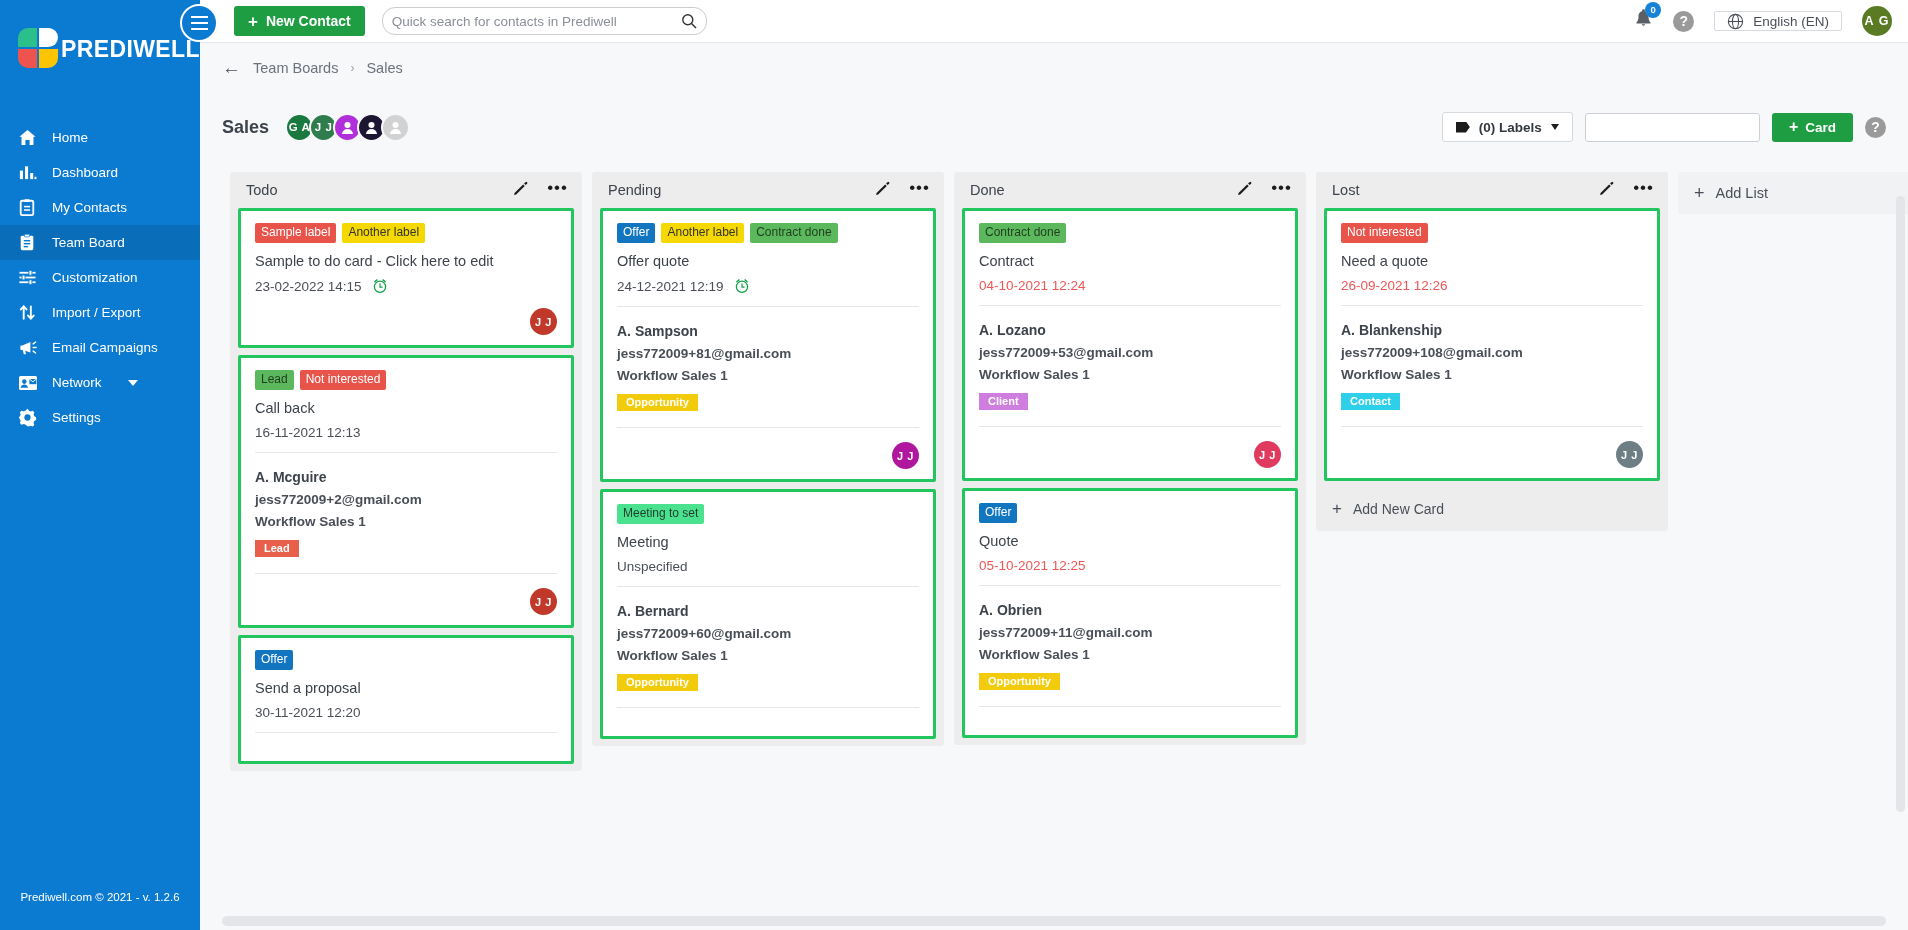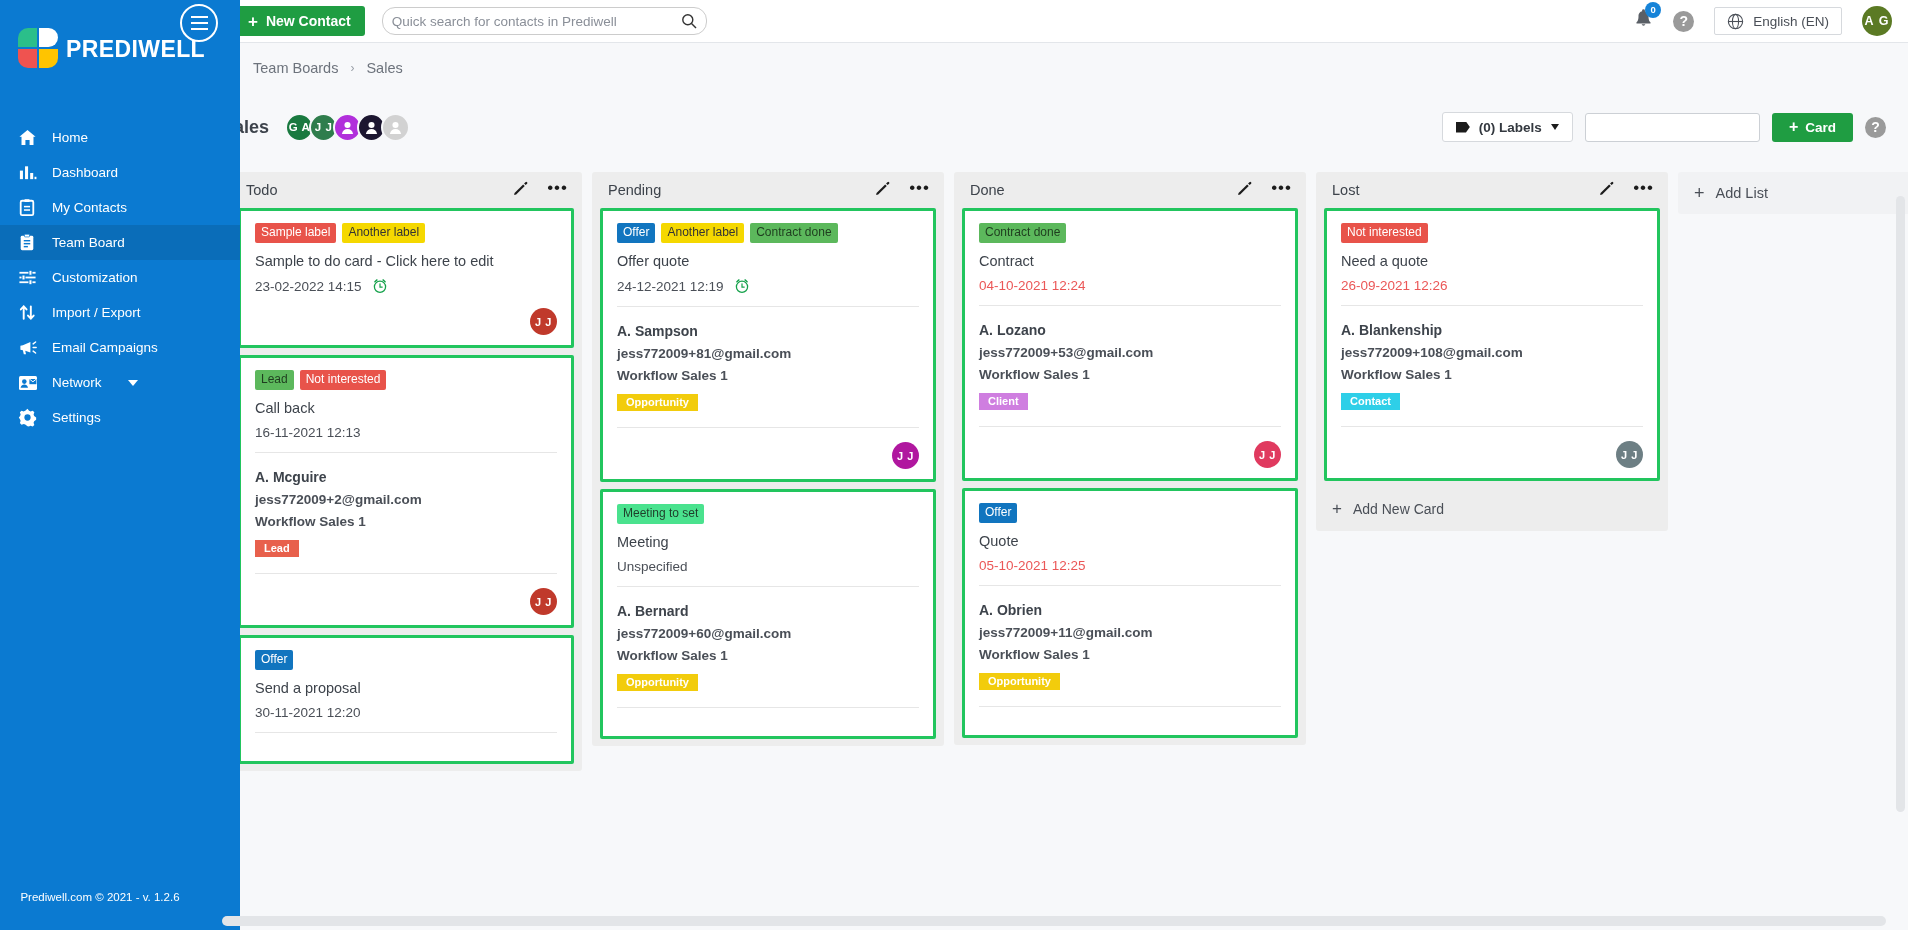--- a/index.html
+++ b/index.html
@@ -6,21 +6,21 @@
   html, body {
     width: 1908px; height: 930px;
     overflow: hidden;
     font-family: "Liberation Sans", sans-serif;
     background: #f7f8fa;
   }
 
   
   #sidebar {
     position: absolute; left: 0; top: 0;
-    width: 240px; height: 930px;
+    width: 200px; height: 930px;
     background: #0b7ad1;
     color: #fff;
     z-index: 5;
   }
   .logo-wrap {
     height: 98px;
     display: flex; align-items: center;
     padding-left: 18px;
   }
   .logo-mark { width: 42px; height: 42px; position: relative; margin-right: 6px; }
@@ -102,21 +102,21 @@
     background: #1683d8; color: #fff; font-size: 9.5px; font-weight: bold;
     min-width: 16px; height: 16px; border-radius: 8px;
     display: flex; align-items: center; justify-content: center; padding: 0 3px;
   }
   .qmark {
     width: 21px; height: 21px; border-radius: 50%; background: #9a9a9a;
     color: #fff; font-size: 14px; font-weight: bold;
     display: flex; align-items: center; justify-content: center; cursor: pointer;
   }
   .lang {
-    height: 28px; border: 1px solid #d6d9dd; border-radius: 2px;
+    height: 20px; border: 1px solid #d6d9dd; border-radius: 2px;
     display: flex; align-items: center; gap: 9px; padding: 0 12px;
     font-size: 13.5px; color: #4a4f57; cursor: pointer;
   }
   .avatar-top {
     width: 30px; height: 30px; border-radius: 50%; background: #5b7a24;
     color: #fff; font-size: 12.5px; font-weight: bold;
     display: flex; align-items: center; justify-content: center; cursor: pointer;
     letter-spacing: 1px;
   }
 

